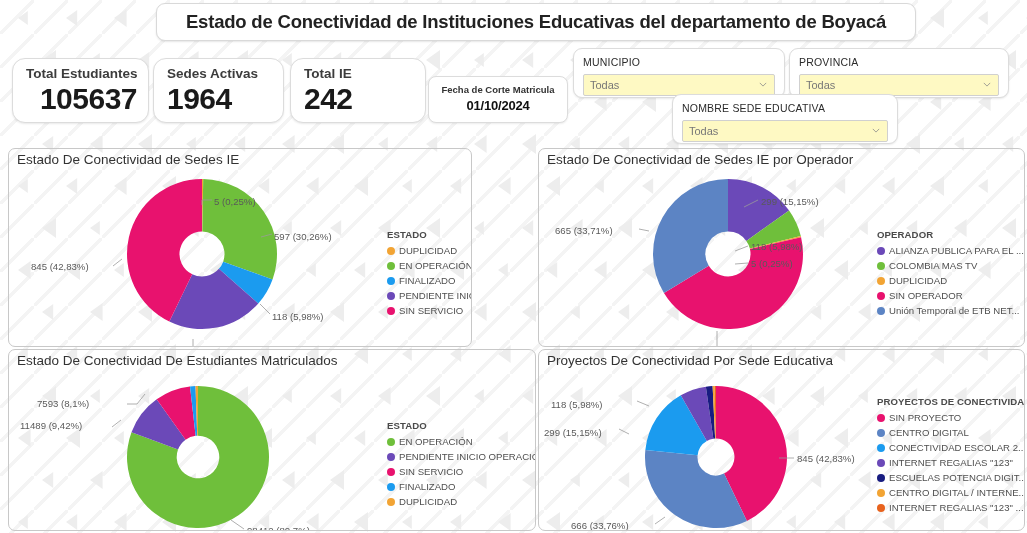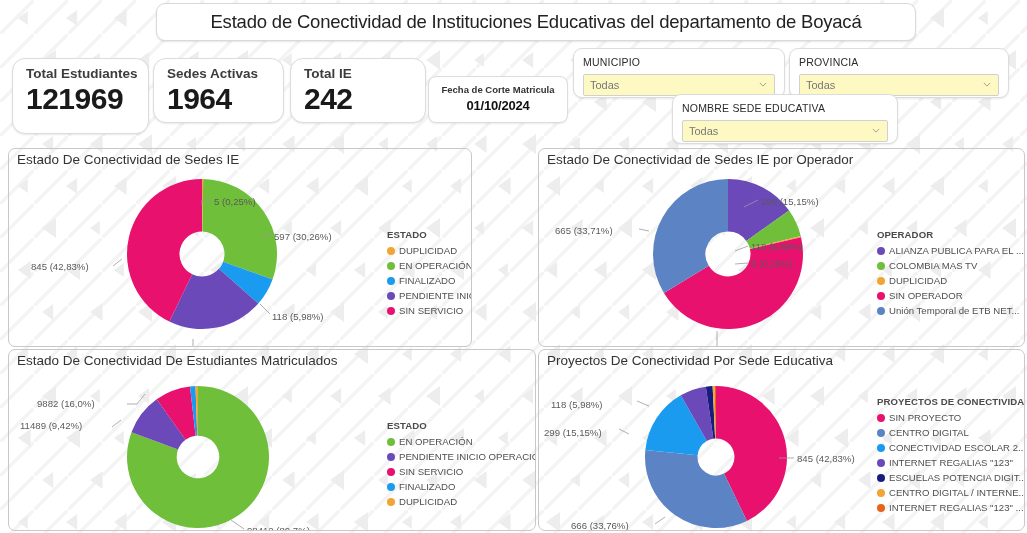--- a/index.html
+++ b/index.html
@@ -30,21 +30,21 @@
     width: 758px; height: 36px;
     background: #ffffff;
     border: 1px solid #d9d9d9;
     border-radius: 9px;
     box-shadow: 0 1px 2px rgba(0,0,0,0.10);
     display: flex; align-items: center; justify-content: center;
     z-index: 6;
   }
   .title-card .t {
     font-size: 18.5px;
-    font-weight: normal;
+    font-weight: bold;
     color: #222222;
     letter-spacing: -0.2px;
     white-space: nowrap;
   }
 
   
   .kpi {
     position: absolute;
     background: #ffffff;
     border: 1px solid #dcdcdc;
@@ -62,21 +62,21 @@
     white-space: nowrap;
   }
   .kpi .val {
     font-size: 30px;
     font-weight: bold;
     color: #1a1a1a;
     line-height: 34px;
     letter-spacing: -0.5px;
     white-space: nowrap;
   }
-  #kpi-0 { left: 12px;  top: 58px; width: 137px; height: 76px; }
+  #kpi-0 { left: 12px;  top: 58px; width: 137px; height: 65px; text-align: right; }
   #kpi-1 { left: 153px; top: 58px; width: 131px; height: 65px; }
   #kpi-2 { left: 290px; top: 58px; width: 136px; height: 65px; }
 
   .datecard {
     position: absolute;
     left: 428px; top: 76px;
     width: 140px; height: 47px;
     background: #ffffff;
     border: 1px solid #dcdcdc;
     border-radius: 8px;
@@ -503,21 +503,21 @@
       <path d="M1002 564 L1016 554 L1016 574 Z" fill="#ededed"></path>
       <path d="M1050 564 L1059.8 557 L1059.8 571 Z" fill="#ededed"></path>
     </svg>
 
   <div class="title-card">
     <span class="t">Estado de Conectividad de Instituciones Educativas del departamento de Boyacá</span>
   </div>
 
   <div class="kpi" id="kpi-0">
     <div class="lbl">Total Estudiantes</div>
-    <div class="val">121969</div>
+    <div class="val">105637</div>
   </div>
   <div class="kpi" id="kpi-1">
     <div class="lbl">Sedes Activas</div>
     <div class="val">1964</div>
   </div>
   <div class="kpi" id="kpi-2">
     <div class="lbl">Total IE</div>
     <div class="val">242</div>
   </div>
 
@@ -695,21 +695,21 @@
             <path d="M68.49145167722364 0.04432943511635301 A71 71 0 0 1 71.00000000000006 0 L71.00000000000001 49.7 A21.3 21.3 0 0 0 70.2474355031671 49.7132988305349 Z" fill="#F2A434">
               <title>DUPLICIDAD</title>
             </path>
           </svg>
         </div>
         <svg width="540" height="180" style="position: absolute; left: 0px; top: 0px; pointer-events: none;">
           <polyline points="118,32 128,32 136,22" fill="none" stroke="#9a9a9a" stroke-width="0.8"></polyline>
           <line x1="103" y1="55" x2="112" y2="48" stroke="#9a9a9a" stroke-width="0.8"></line>
           <line x1="222" y1="148" x2="235" y2="157" stroke="#9a9a9a" stroke-width="0.8"></line>
         </svg>
-        <div class="dlabel" style="left: 28px; top: 26px;">9882 (16,0%)</div>
+        <div class="dlabel" style="left: 28px; top: 26px;">7593 (8,1%)</div>
         <div class="dlabel" style="left: 11px; top: 48px;">11489 (9,42%)</div>
         <div class="dlabel" style="left: 238px; top: 153px;">98412 (80,7%)</div>
         <div class="legend" style="left: 378px; top: 48px;">
           <div class="l-title">ESTADO</div>
           <div class="l-item">
             <span class="sw" style="background: rgb(111, 191, 59);"></span>
             <span class="l-txt">EN OPERACIÓN</span>
           </div>
           <div class="l-item">
             <span class="sw" style="background: rgb(107, 73, 184);"></span>

